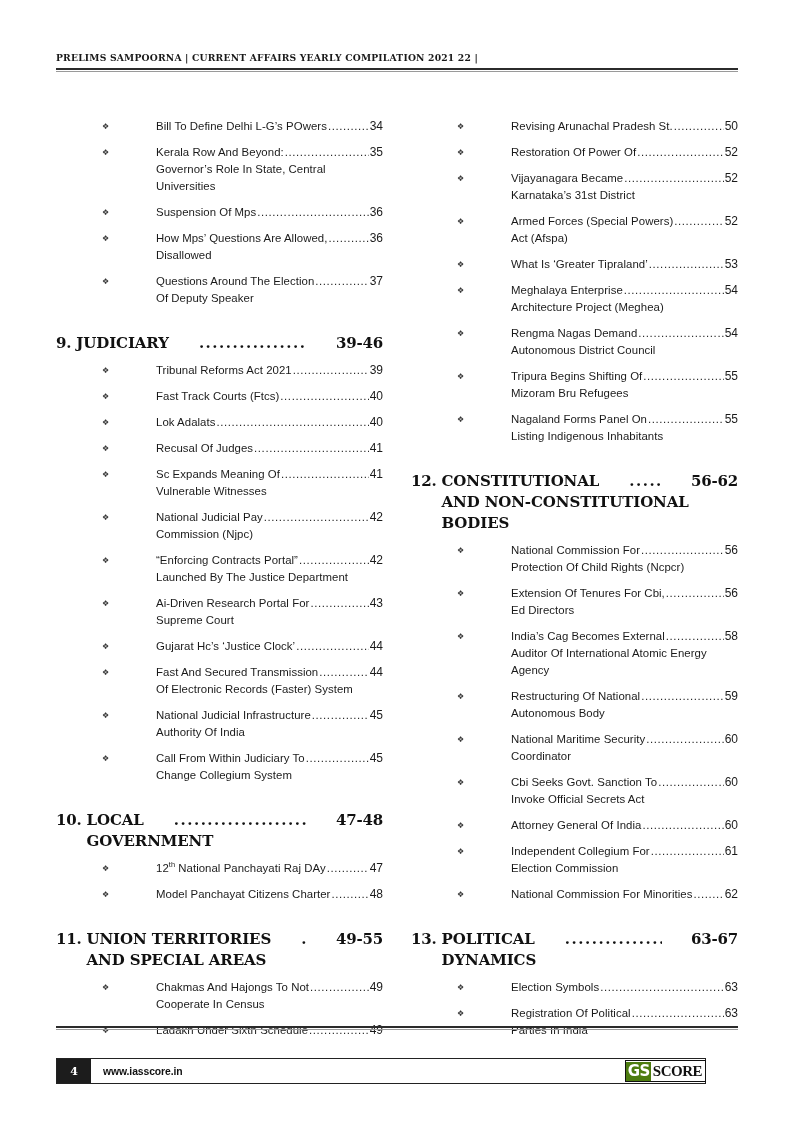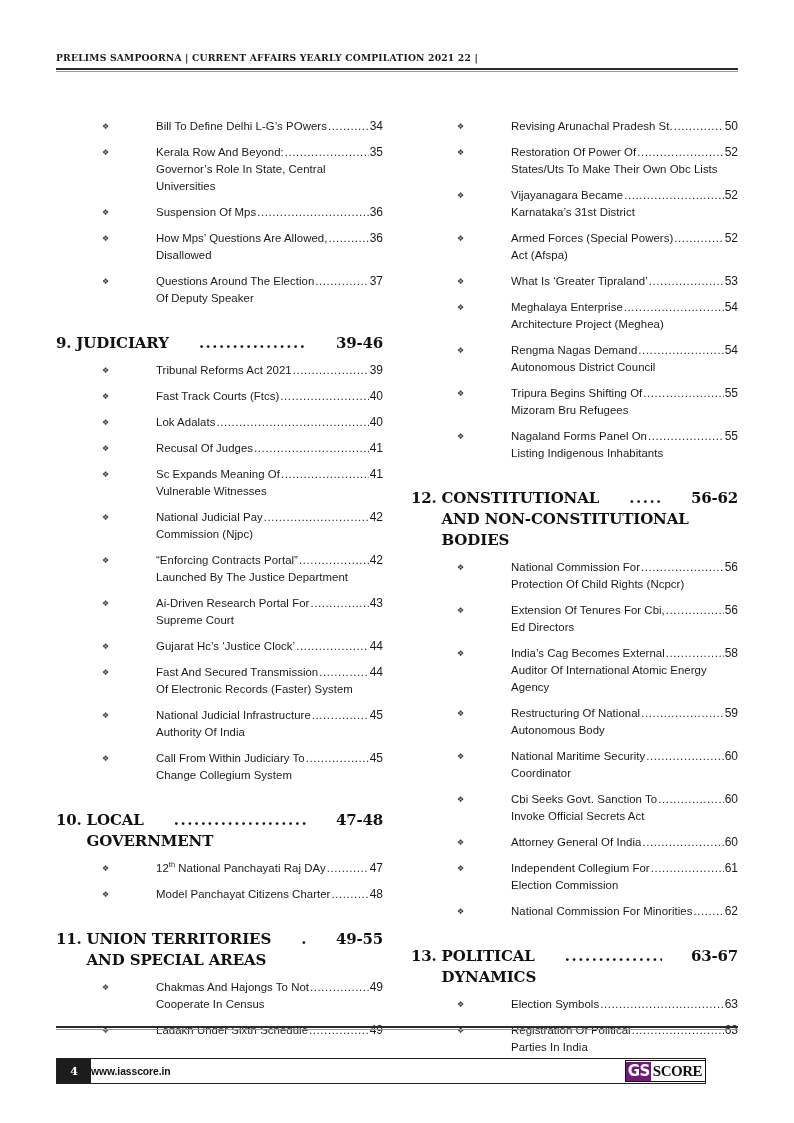--- a/index.html
+++ b/index.html
@@ -227,38 +227,39 @@
     font-size: 11px;
     font-weight: bold;
     display: flex;
     align-items: center;
     justify-content: center;
   }
   .footer-url {
     flex: 1 1 auto;
     display: flex;
     align-items: center;
+    padding-left: 12px;
     font-family: "Liberation Sans", sans-serif;
     font-size: 10.4px;
     font-weight: bold;
     letter-spacing: -0.1px;
     color: #111111;
   }
   .footer-logo {
     flex: 0 0 auto;
     display: flex;
     align-items: center;
     margin-right: -1px;
     align-self: center;
     border: 1.5px solid #111111;
     height: 22px;
     box-sizing: border-box;
   }
   .logo-gs {
-    background: #701a75;
+    background: #4d7c0f;
     color: #ffffff;
     font-family: "DejaVu Sans", sans-serif;
     font-weight: bold;
     font-size: 15px;
     line-height: 19px;
     padding: 0 1px 0 2px;
     letter-spacing: -0.5px;
     display: flex;
     align-items: center;
   }
@@ -563,21 +564,20 @@
             </div>
           </li>
           <li class="entry">
             <span class="bullet">❖</span>
             <div class="entry-body">
               <div class="entry-line1">
                 <span class="entry-title">Restoration Of Power Of</span>
                 <span class="entry-dots">................................................................................</span>
                 <span class="entry-page">52</span>
               </div>
-              <div class="entry-line2">States/Uts To Make Their Own Obc Lists</div>
             </div>
           </li>
           <li class="entry">
             <span class="bullet">❖</span>
             <div class="entry-body">
               <div class="entry-line1">
                 <span class="entry-title">Vijayanagara Became</span>
                 <span class="entry-dots">................................................................................</span>
                 <span class="entry-page">52</span>
               </div>

